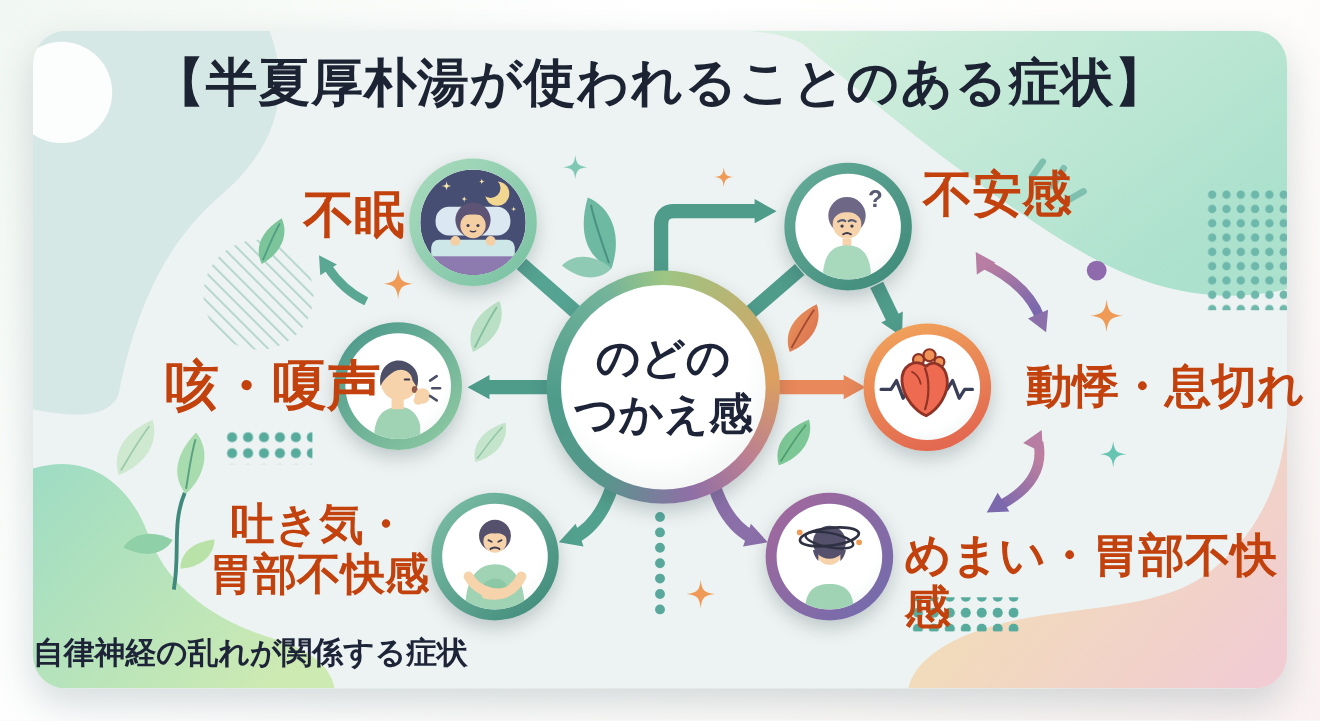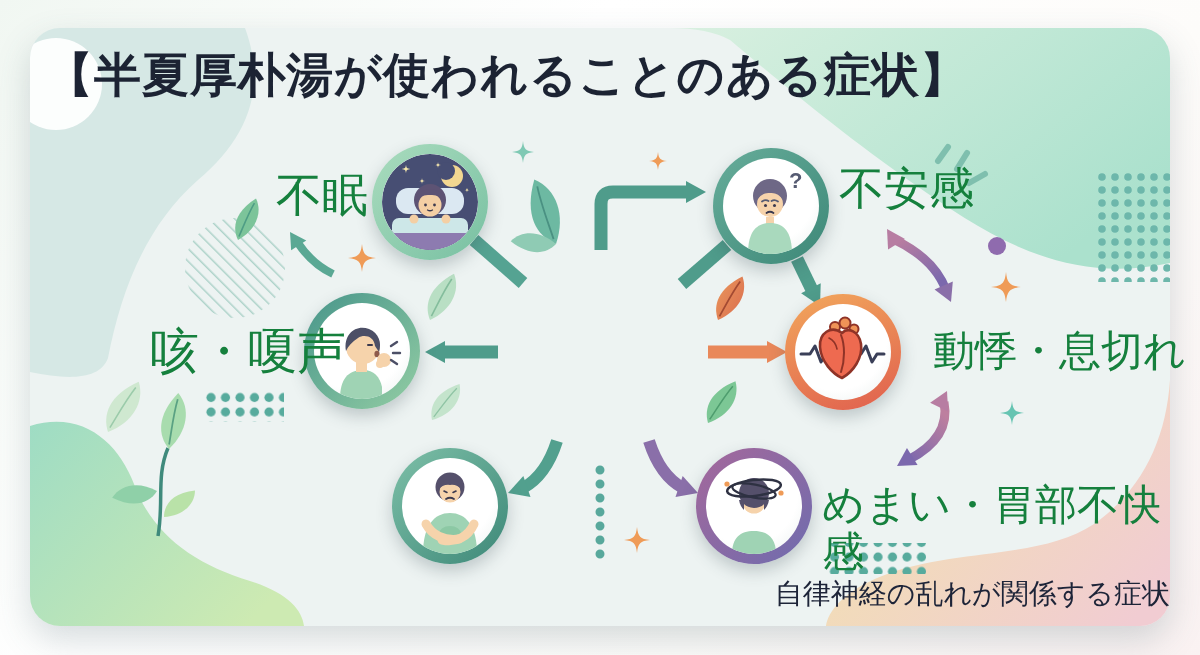--- a/index.html
+++ b/index.html
@@ -12,28 +12,28 @@
   .stage{position:absolute;inset:0;}
   .card{
     position:absolute;left:30px;top:28px;width:1140px;height:598px;
     border-radius:30px;background:#edf3f2;overflow:hidden;
     box-shadow:0 14px 34px rgba(70,95,105,.22);
   }
   .bg-svg{position:absolute;inset:0;}
   .diagram-svg{position:absolute;left:0;top:0;z-index:2;pointer-events:none;}
   .title{
     position:absolute;left:30px;top:44px;width:1140px;z-index:4;
-    text-align:left;font-size:47px;font-weight:900;color:#1c2333;letter-spacing:1px;padding-left:16px;
+    text-align:center;font-size:47px;font-weight:900;color:#1c2333;letter-spacing:1px;
   }
   .caption{
     position:absolute;left:30px;top:575px;width:1140px;z-index:4;
-    text-align:right;font-size:28px;font-weight:400;color:#1d2438;
+    text-align:left;font-size:28px;font-weight:700;color:#1d2438;
   }
   .label{
-    position:absolute;z-index:4;color:#15803d;font-weight:400;white-space:pre-line;line-height:1.12;
+    position:absolute;z-index:4;color:#c2410c;font-weight:700;white-space:pre-line;line-height:1.12;
   }
   .node{position:absolute;z-index:3;border-radius:50%;}
   .ring{
     width:100%;height:100%;border-radius:50%;
     display:flex;align-items:center;justify-content:center;
     box-shadow:0 7px 16px rgba(50,70,80,.25);
   }
   .inner{
     width:96px;height:96px;border-radius:50%;
     background:radial-gradient(circle at 42% 36%,#ffffff 62%,#e9efee 100%);
@@ -215,20 +215,28 @@
       <path transform="translate(1006,287) scale(15)" fill="#ef9b57" d="M0,-1 C0.08,-0.25 0.25,-0.08 1,0 C0.25,0.08 0.08,0.25 0,1 C-0.08,0.25 -0.25,0.08 -1,0 C-0.25,-0.08 -0.08,-0.25 0,-1 Z"></path>
       <path transform="translate(1012,413) scale(12)" fill="#66c4b2" d="M0,-1 C0.08,-0.25 0.25,-0.08 1,0 C0.25,0.08 0.08,0.25 0,1 C-0.08,0.25 -0.25,0.08 -1,0 C-0.25,-0.08 -0.08,-0.25 0,-1 Z"></path>
       <path transform="translate(637,540) scale(13)" fill="#ef9b57" d="M0,-1 C0.08,-0.25 0.25,-0.08 1,0 C0.25,0.08 0.08,0.25 0,1 C-0.08,0.25 -0.25,0.08 -1,0 C-0.25,-0.08 -0.08,-0.25 0,-1 Z"></path>
       <circle cx="997" cy="246" r="9" fill="#8f6bae"></circle>
     </g>
   </svg>
 
   <div class="title">【半夏厚朴湯が使われることのある症状】</div>
   <div class="caption">自律神経の乱れが関係する症状</div>
 
+  <div class="node center-node">
+    <div class="ring center-ring">
+      <div class="center-inner">
+        <div class="center-label">のどの
+つかえ感</div>
+      </div>
+    </div>
+  </div>
 
   <div class="node" style="left:372px;top:144px;width:116px;height:116px;">
     <div class="ring ring-insomnia">
       <div class="inner">
         <svg width="96" height="96" viewBox="0 0 96 96">
           <defs>
               <clipPath id="clipN">
                 <circle cx="48" cy="48" r="48"></circle>
               </clipPath>
             </defs>
@@ -347,18 +355,20 @@
           <ellipse cx="48" cy="30" rx="27" ry="8" stroke="#2e3142" stroke-width="2.5" fill="none" transform="rotate(-7 48 30)"></ellipse>
           <ellipse cx="48" cy="33" rx="22" ry="6.5" stroke="#2e3142" stroke-width="2.2" fill="none" transform="rotate(11 48 33)"></ellipse>
           <circle cx="21" cy="26" r="2.6" fill="#ef9b57"></circle>
           <circle cx="75" cy="35" r="2.6" fill="#ef9b57"></circle>
         </svg>
       </div>
     </div>
   </div>
 
   <div class="label" style="left:240px;top:170px;width:128px;text-align:right;font-size:46px;">不眠</div>
-  <div class="label" style="left:839px;top:164px;font-size:45px;">不安感</div>
+  <div class="label" style="left:839px;top:152px;font-size:45px;">不安感</div>
   <div class="label" style="left:150px;top:324px;font-size:49px;">咳・嗄声</div>
   <div class="label" style="left:897px;top:327px;font-size:42px;margin-left:36px;">動悸・息切れ</div>
+  <div class="label" style="left:190px;top:455px;width:200px;text-align:center;font-size:40px;">吐き気・
+胃部不快感</div>
   <div class="label" style="left:822px;top:481px;font-size:42px;">めまい・胃部不快感</div>
 
 </div>
 
 </body></html>

